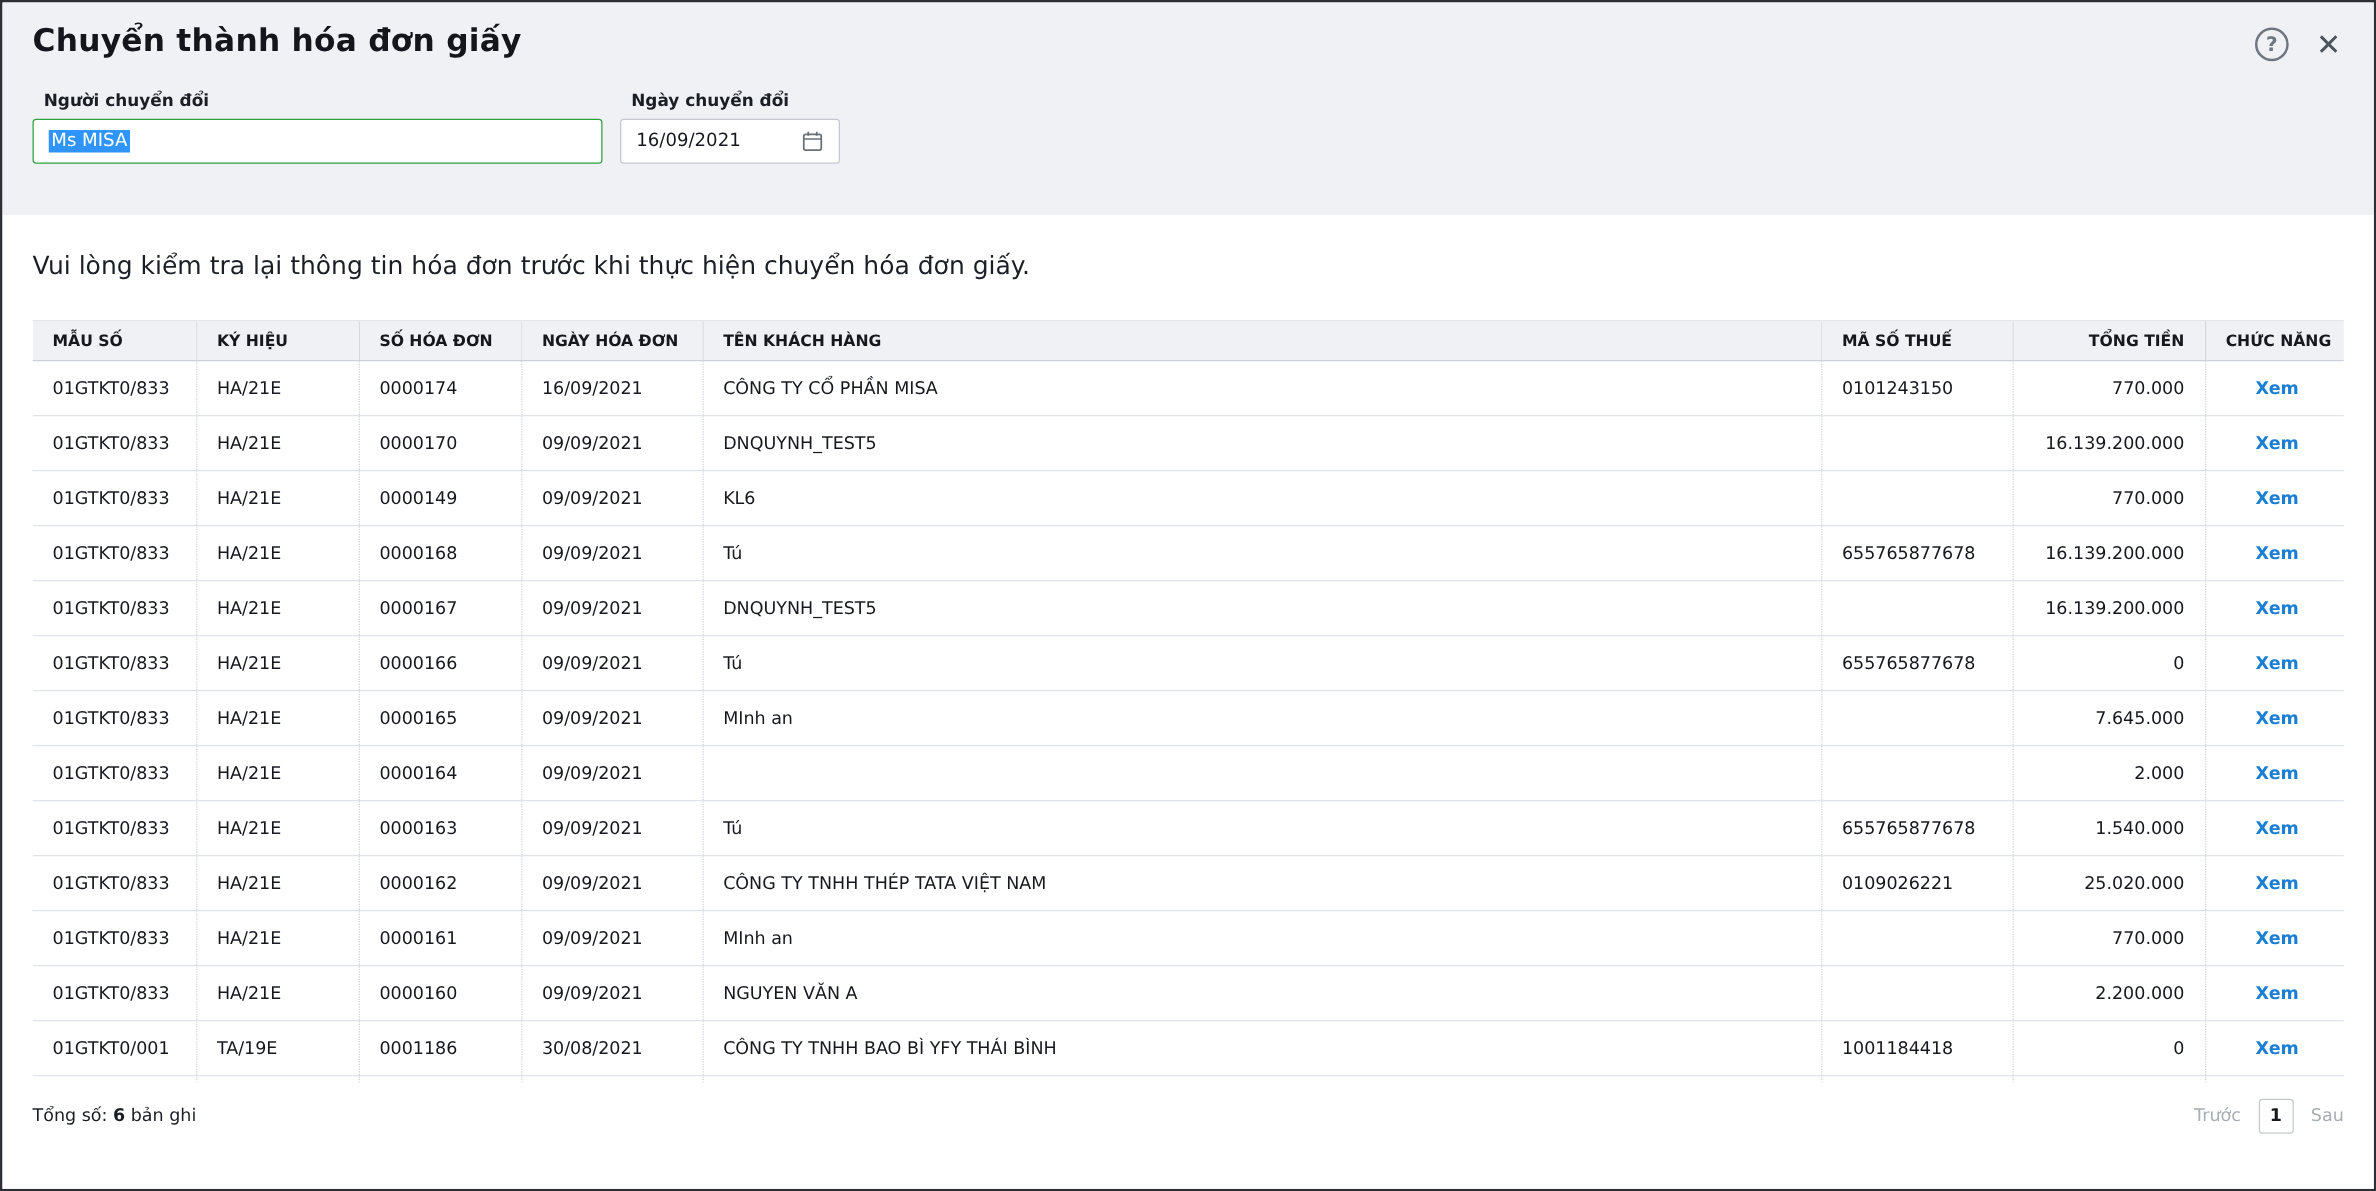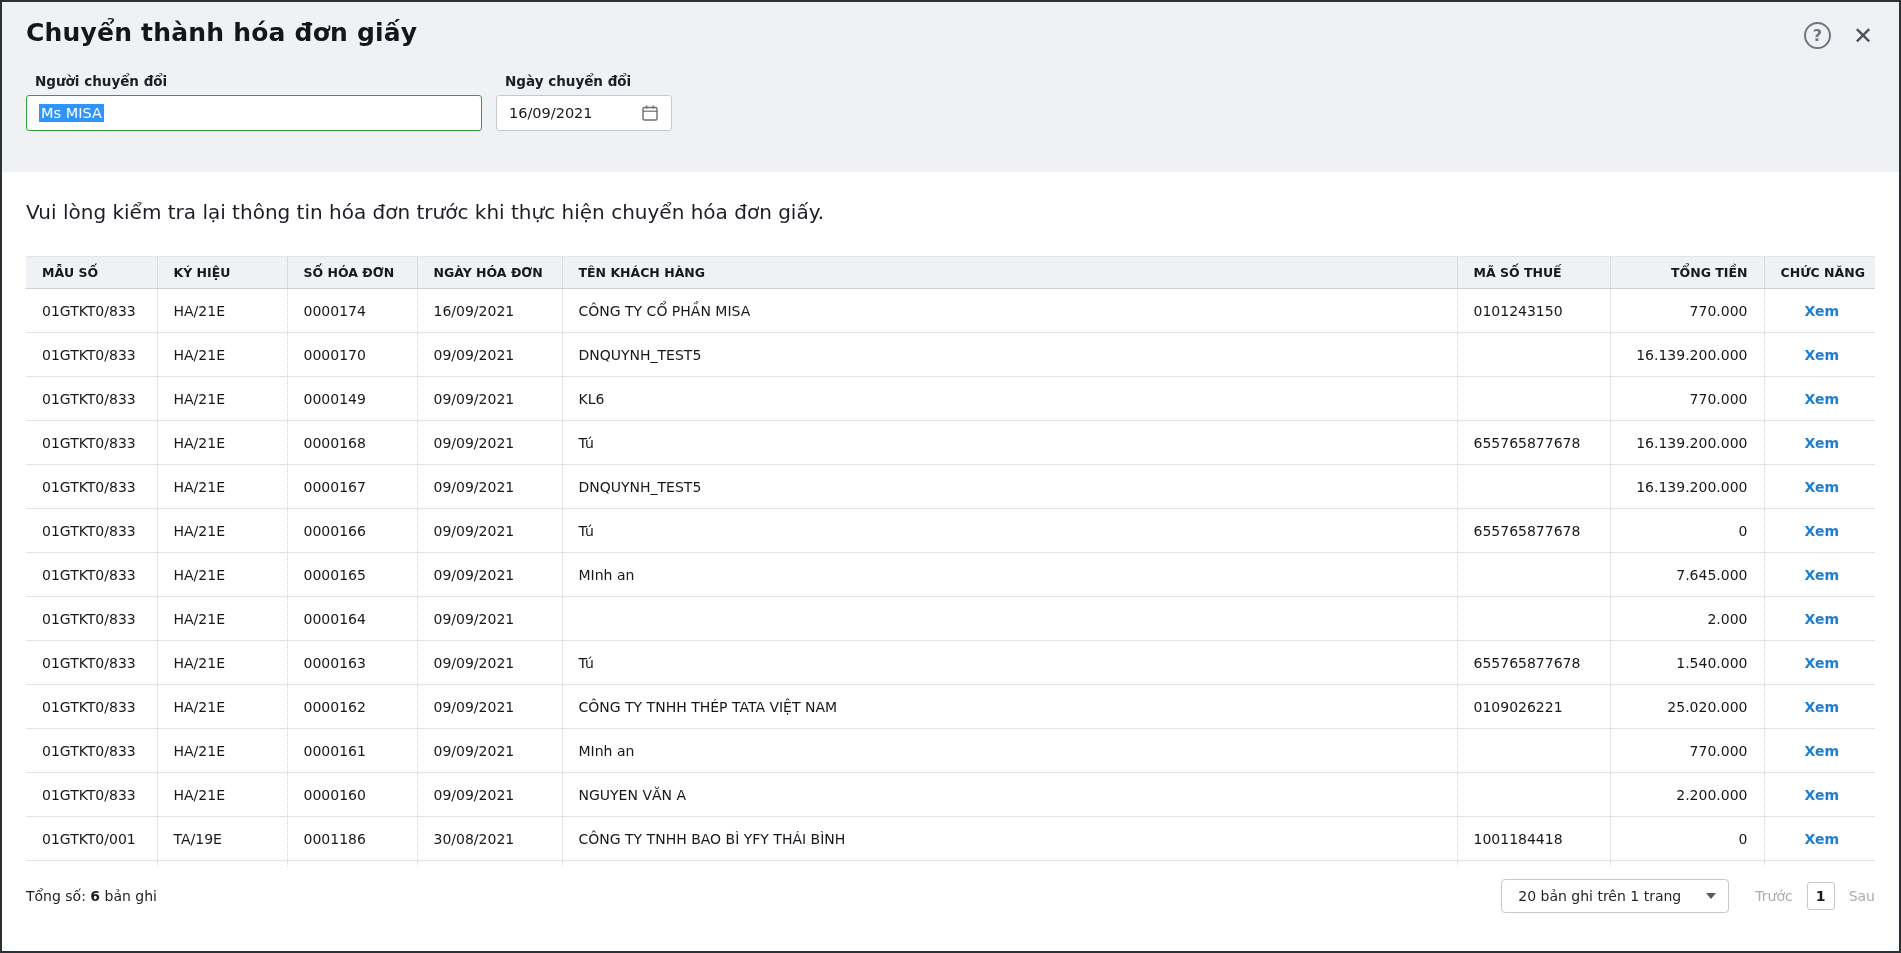--- a/index.html
+++ b/index.html
@@ -392,24 +392,20 @@
       </table>
     </div>
 
     <div class="table-footer">
       <div class="total">
         <span>Tổng số:</span>
         <b>6</b>
         <span>bản ghi</span>
       </div>
       <div class="pager">
-        <div class="page-size-select">
-          <span>20 bản ghi trên 1 trang</span>
-          <span class="caret-down"></span>
-        </div>
         <span class="pager-nav prev">Trước</span>
         <span class="page-box">1</span>
         <span class="pager-nav next">Sau</span>
       </div>
     </div>
   </div>
 
 
 </div>
 

